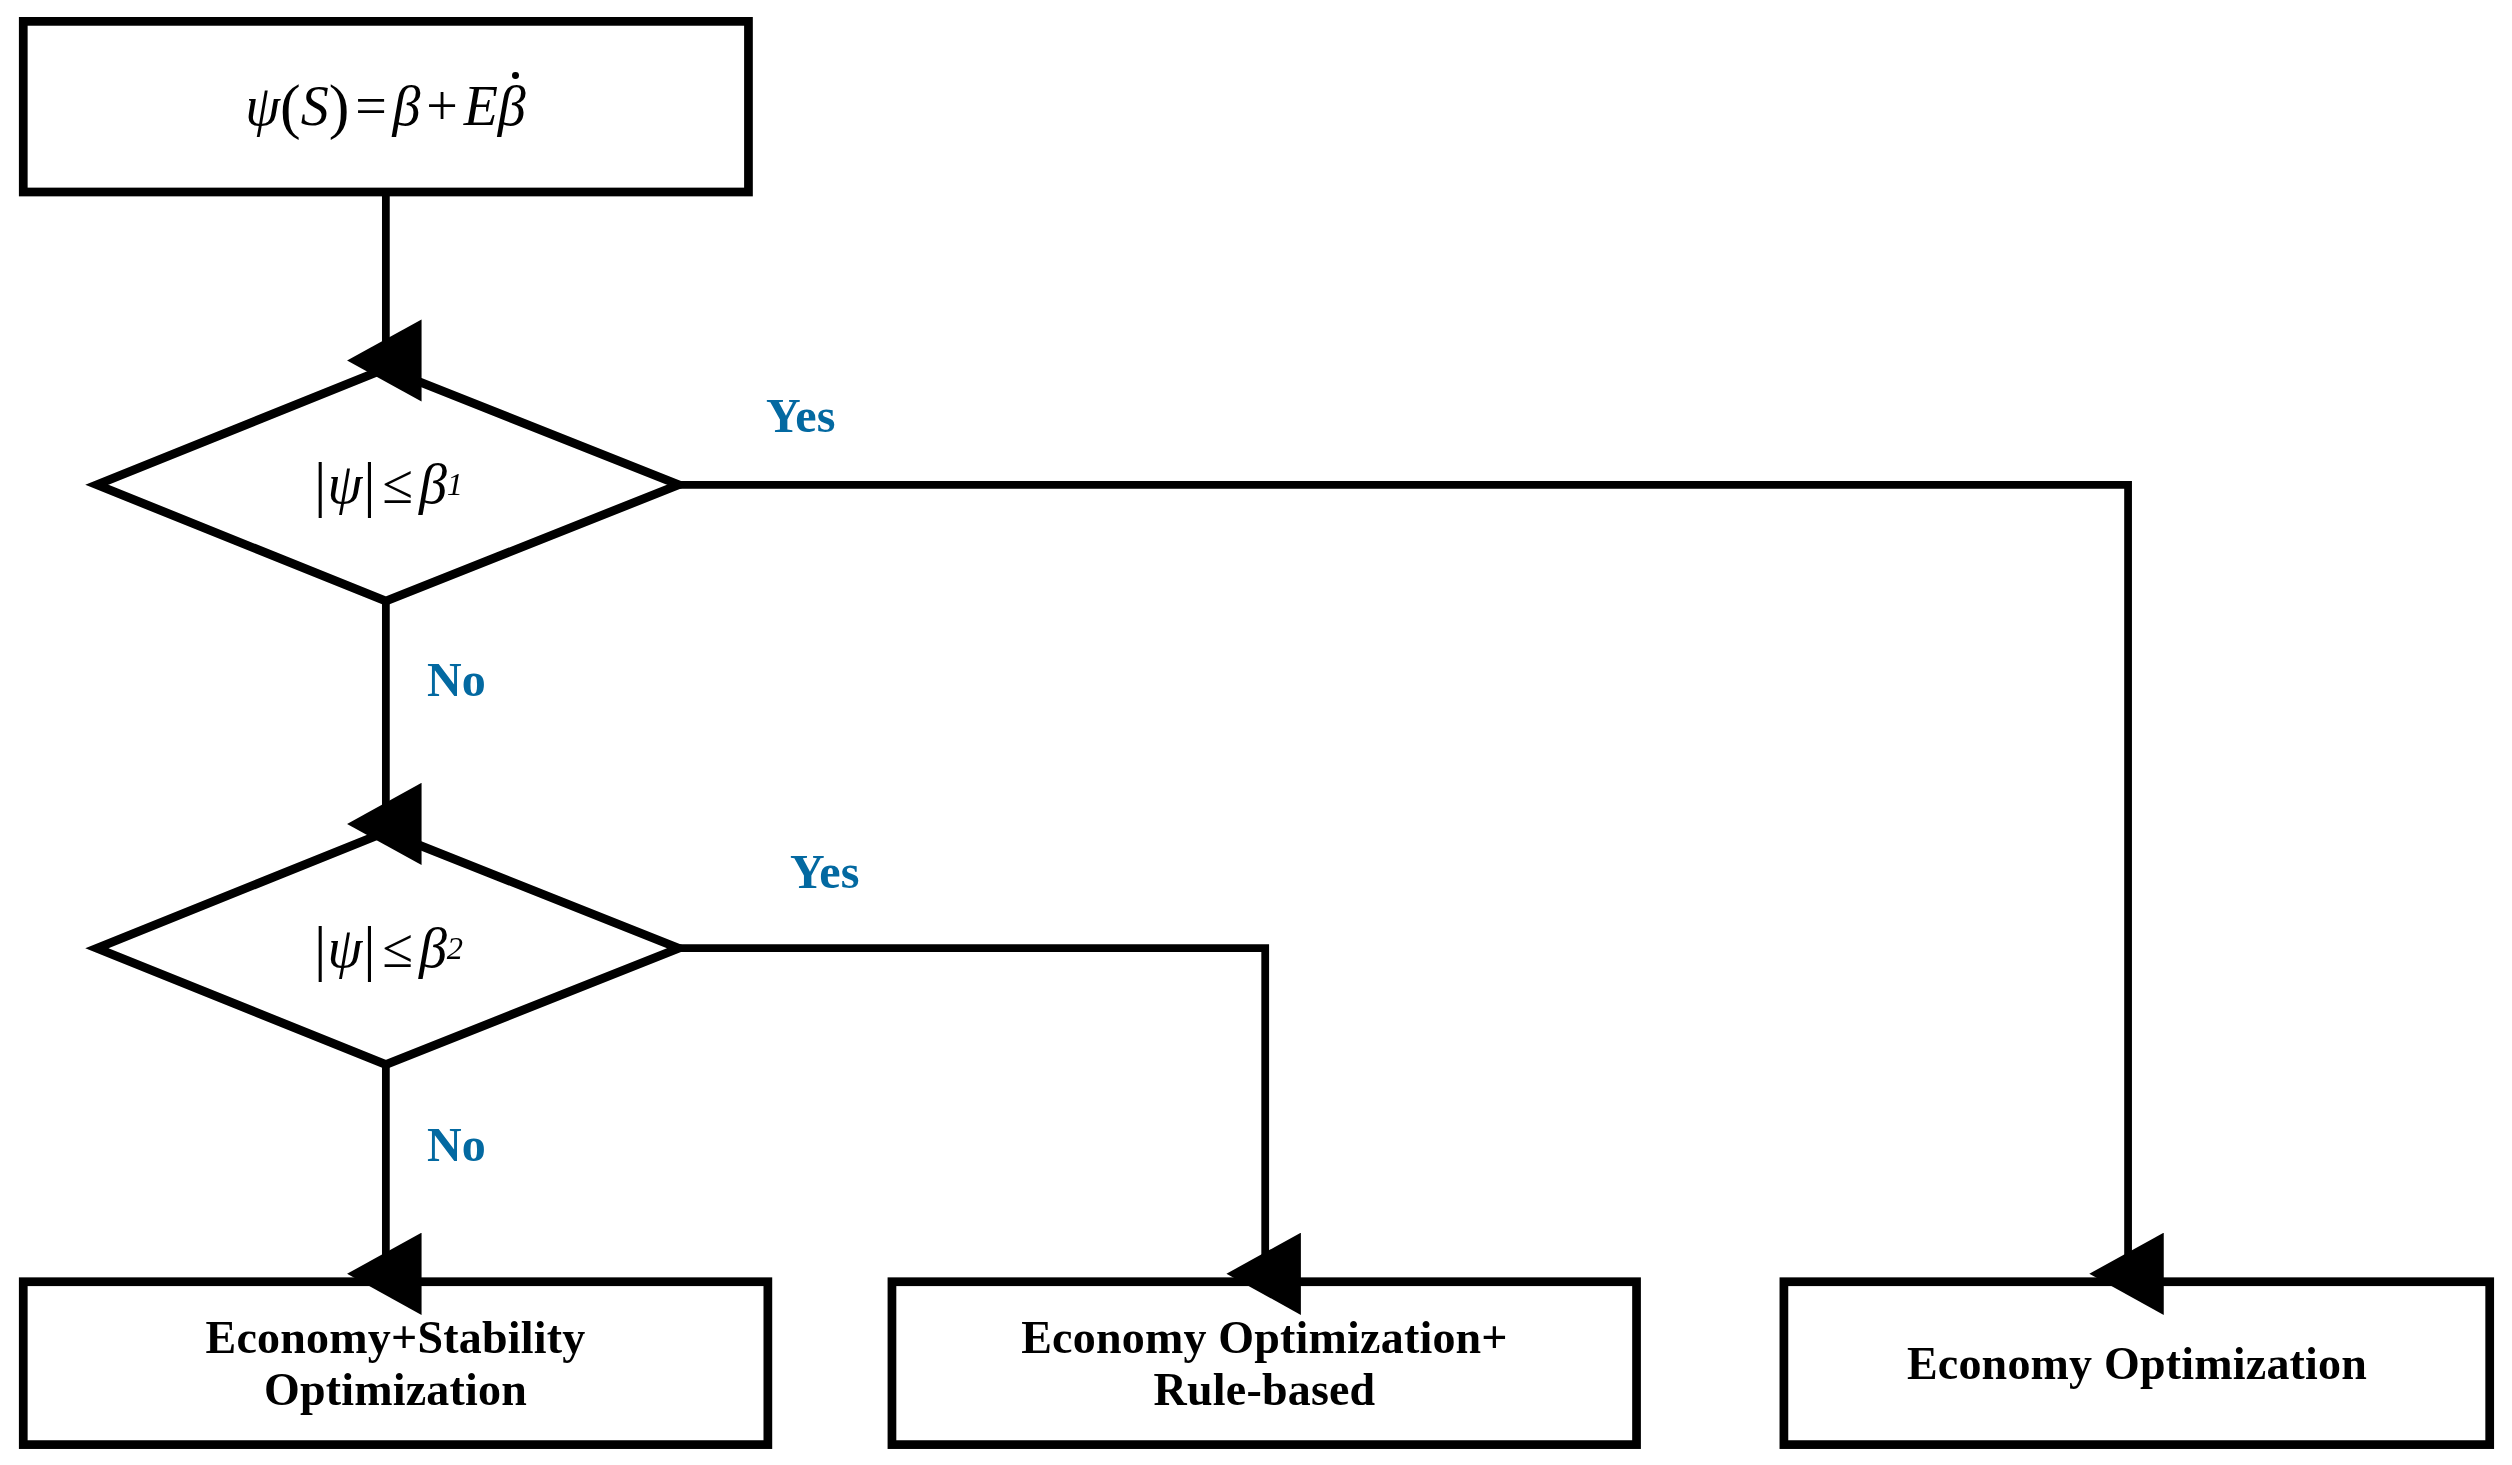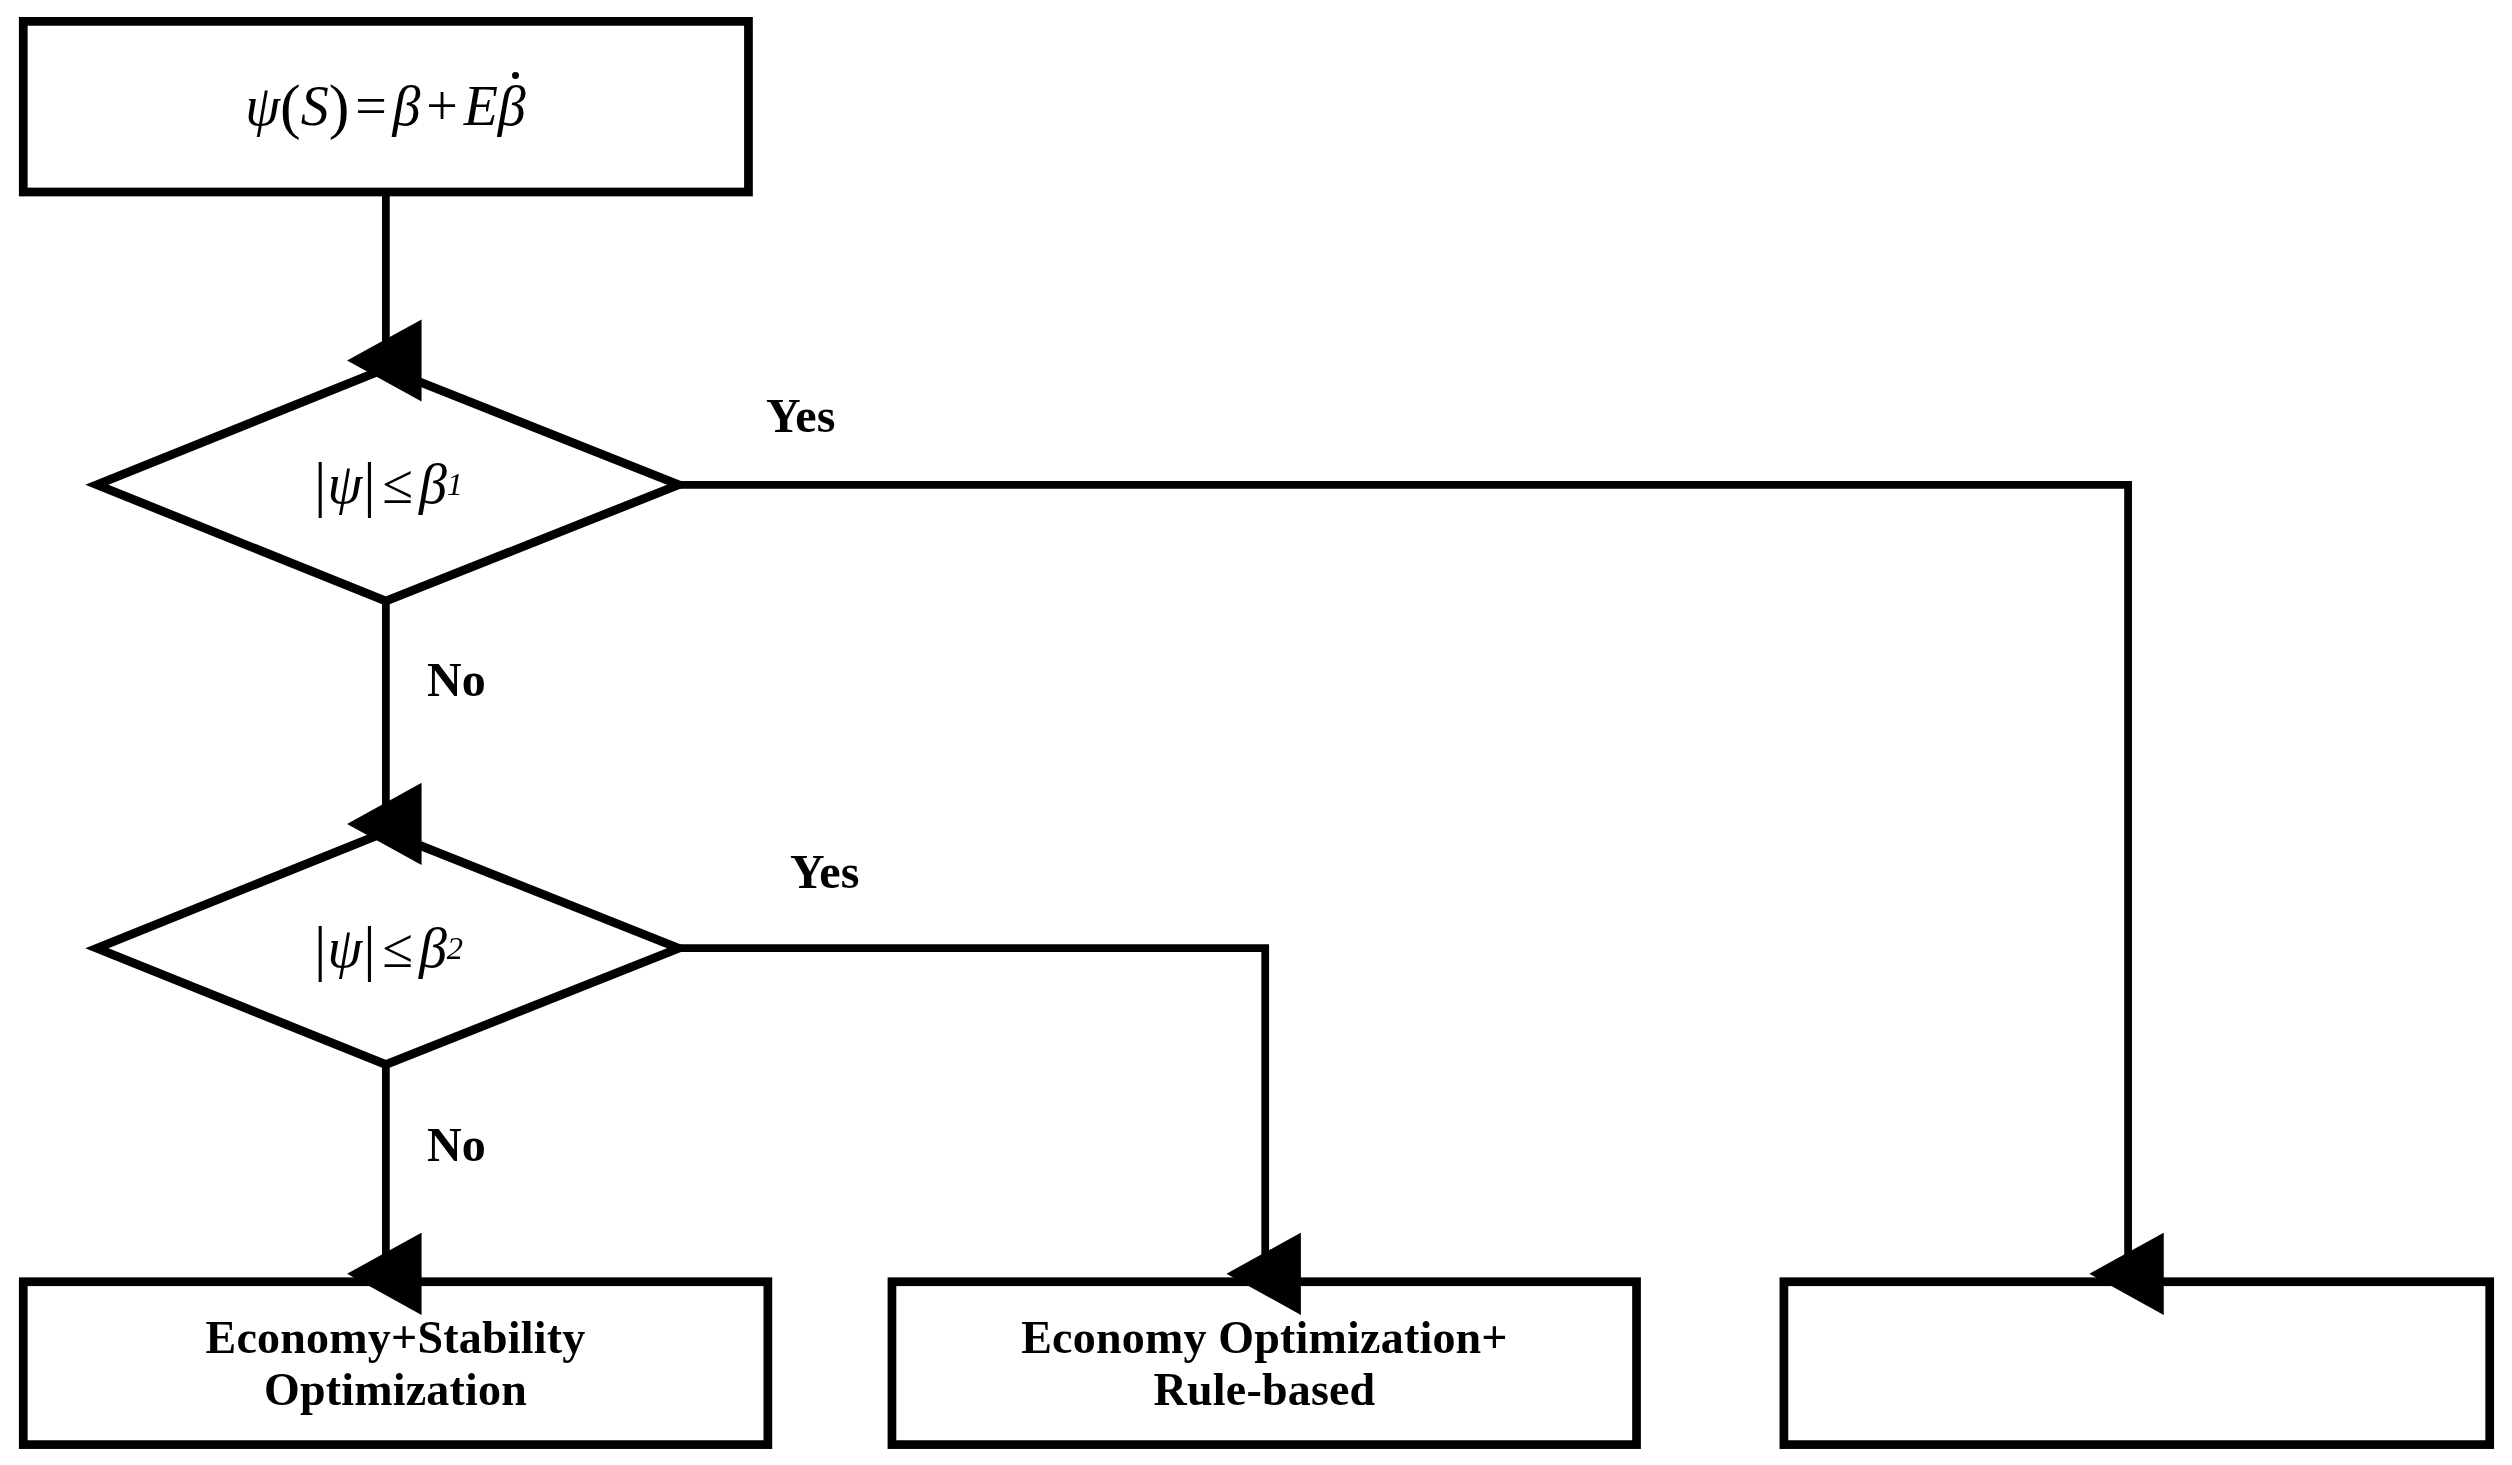--- a/index.html
+++ b/index.html
@@ -75,21 +75,21 @@
   .bar {
     font-style: normal;
     font-size: 62px;
     font-weight: 300;
     padding: 0 1px;
   }
   .edge-label {
     position: absolute;
     font-weight: bold;
     font-size: 48px;
-    color: #000000;
+    color: #0369a1;
     white-space: nowrap;
   }
 </style>
 </head>
 <body>
 
 <div id="flowchart-root">
 
   <svg id="flow-svg" viewBox="0 0 2591 1511" xmlns="http://www.w3.org/2000/svg">
     <defs>
@@ -152,20 +152,23 @@
   <div class="node-text box-label" style="left:892px; top:1282px; width:745px; height:163px; flex-direction:column;">
     <span>Economy Optimization+</span>
     <span>Rule-based</span>
   </div>
 
   <div class="node-text box-label" style="left:23px; top:1282px; width:745px; height:163px; flex-direction:column;">
     <span>Economy+Stability</span>
     <span>Optimization</span>
   </div>
 
+  <div class="node-text box-label" style="left:1784px; top:1282px; width:706px; height:163px;">
+    <span>Economy Optimization</span>
+  </div>
 
   <div class="edge-label" style="left:766px; top:388px;">Yes</div>
   <div class="edge-label" style="left:427px; top:652px;">No</div>
   <div class="edge-label" style="left:790px; top:844px;">Yes</div>
   <div class="edge-label" style="left:427px; top:1117px;">No</div>
 
 </div>
 
 
 </body></html>

